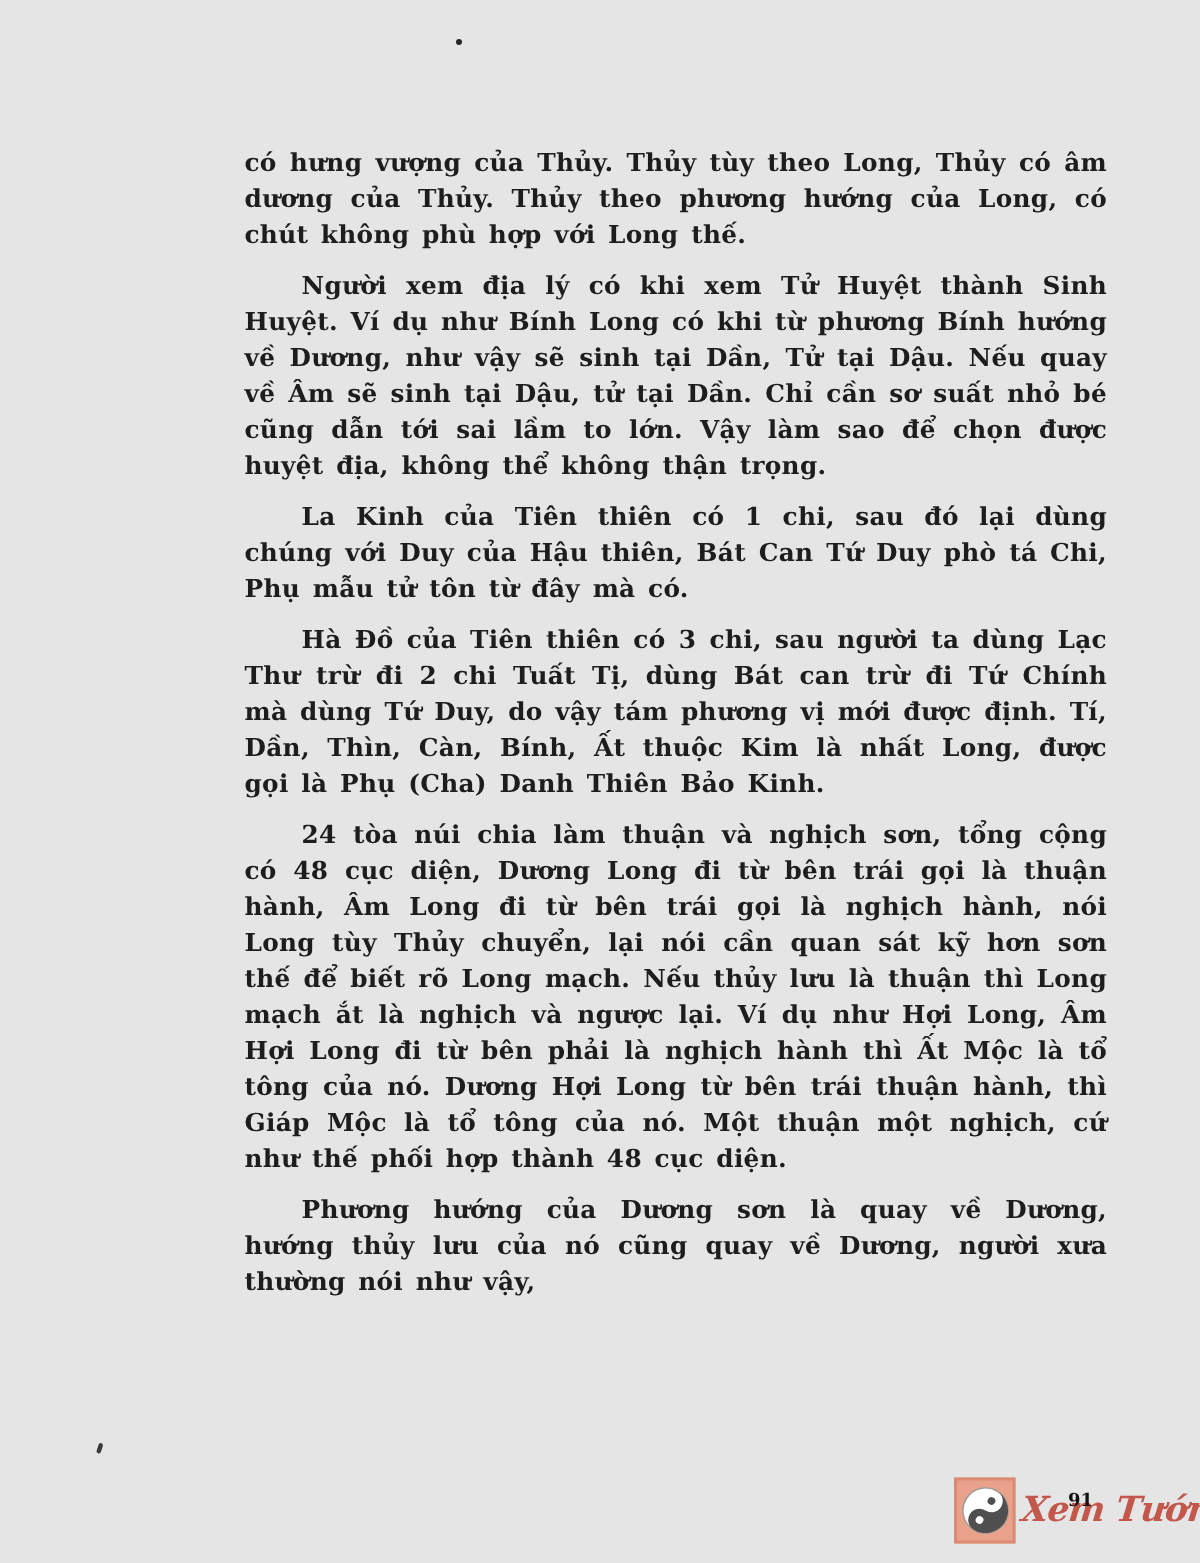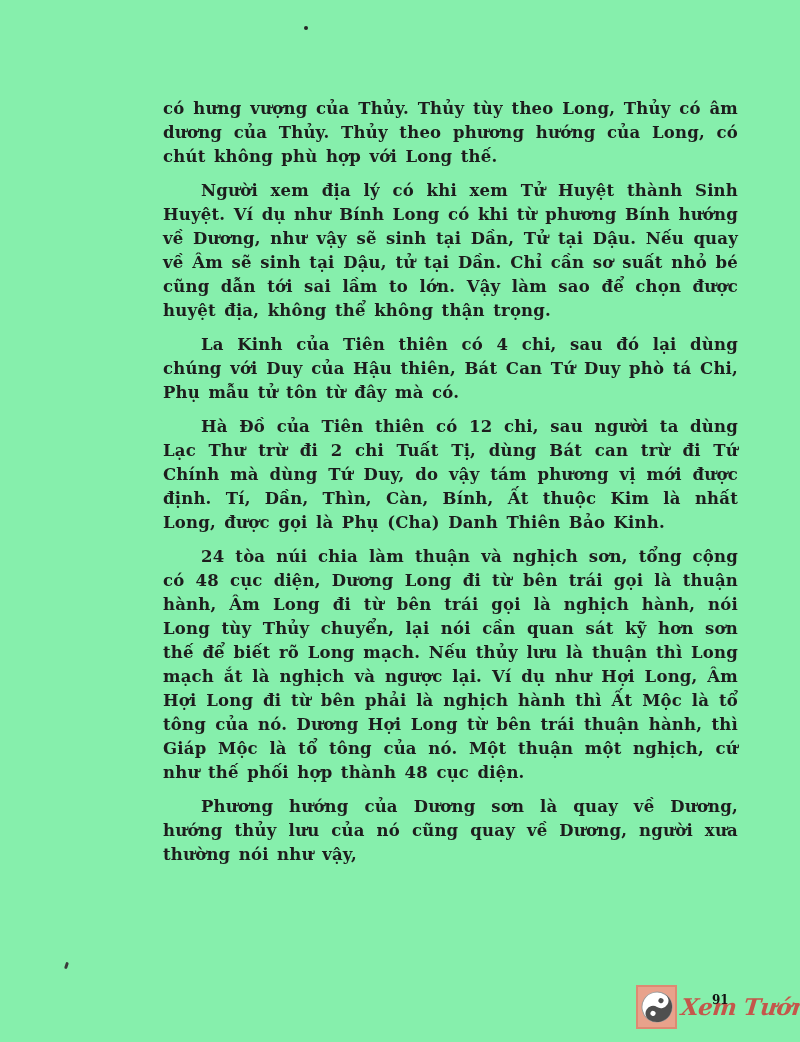--- a/index.html
+++ b/index.html
@@ -4,21 +4,21 @@
 <style>
   html,body{margin:0;padding:0;}
   body{
     width:800px;height:1042px;
     background:#ffffff;
     font-family:"DejaVu Serif","Liberation Serif",serif;
     position:relative;overflow:hidden;
   }
   .page{
     position:absolute;inset:0;
-    background:#86efac;
+    background:#e5e5e5;
   }
   .text-block{
     position:absolute;
     left:163px;top:97px;width:575px;
     color:#1d1d1d;
     font-size:16.5px;
     font-weight:bold;
     line-height:24px;
     text-align:justify;
     letter-spacing:0.2px;
@@ -78,22 +78,22 @@
   }
 </style>
 </head>
 <body>
 
 <div class="page">
 
   <div class="text-block">
     <p class="cont">có hưng vượng của Thủy. Thủy tùy theo Long, Thủy có âm dương của Thủy. Thủy theo phương hướng của Long, có chút không phù hợp với Long thế.</p>
     <p>Người xem địa lý có khi xem Tử Huyệt thành Sinh Huyệt. Ví dụ như Bính Long có khi từ phương Bính hướng về Dương, như vậy sẽ sinh tại Dần, Tử tại Dậu. Nếu quay về Âm sẽ sinh tại Dậu, tử tại Dần. Chỉ cần sơ suất nhỏ bé cũng dẫn tới sai lầm to lớn. Vậy làm sao để chọn được huyệt địa, không thể không thận trọng.</p>
-    <p>La Kinh của Tiên thiên có 4 chi, sau đó lại dùng chúng với Duy của Hậu thiên, Bát Can Tứ Duy phò tá Chi, Phụ mẫu tử tôn từ đây mà có.</p>
-    <p>Hà Đồ của Tiên thiên có 12 chi, sau người ta dùng Lạc Thư trừ đi 2 chi Tuất Tị, dùng Bát can trừ đi Tứ Chính mà dùng Tứ Duy, do vậy tám phương vị mới được định. Tí, Dần, Thìn, Càn, Bính, Ất thuộc Kim là nhất Long, được gọi là Phụ (Cha) Danh Thiên Bảo Kinh.</p>
+    <p>La Kinh của Tiên thiên có 1 chi, sau đó lại dùng chúng với Duy của Hậu thiên, Bát Can Tứ Duy phò tá Chi, Phụ mẫu tử tôn từ đây mà có.</p>
+    <p>Hà Đồ của Tiên thiên có 3 chi, sau người ta dùng Lạc Thư trừ đi 2 chi Tuất Tị, dùng Bát can trừ đi Tứ Chính mà dùng Tứ Duy, do vậy tám phương vị mới được định. Tí, Dần, Thìn, Càn, Bính, Ất thuộc Kim là nhất Long, được gọi là Phụ (Cha) Danh Thiên Bảo Kinh.</p>
     <p>24 tòa núi chia làm thuận và nghịch sơn, tổng cộng có 48 cục diện, Dương Long đi từ bên trái gọi là thuận hành, Âm Long đi từ bên trái gọi là nghịch hành, nói Long tùy Thủy chuyển, lại nói cần quan sát kỹ hơn sơn thế để biết rõ Long mạch. Nếu thủy lưu là thuận thì Long mạch ắt là nghịch và ngược lại. Ví dụ như Hợi Long, Âm Hợi Long đi từ bên phải là nghịch hành thì Ất Mộc là tổ tông của nó. Dương Hợi Long từ bên trái thuận hành, thì Giáp Mộc là tổ tông của nó. Một thuận một nghịch, cứ như thế phối hợp thành 48 cục diện.</p>
     <p>Phương hướng của Dương sơn là quay về Dương, hướng thủy lưu của nó cũng quay về Dương, người xưa thường nói như vậy,</p>
   </div>
 
   <div class="speck-dot"></div>
   <div class="speck-mark"></div>
 
   <div class="watermark">
     <div class="wm-logo">
       <svg width="32" height="32" viewBox="0 0 100 100" aria-hidden="true">

